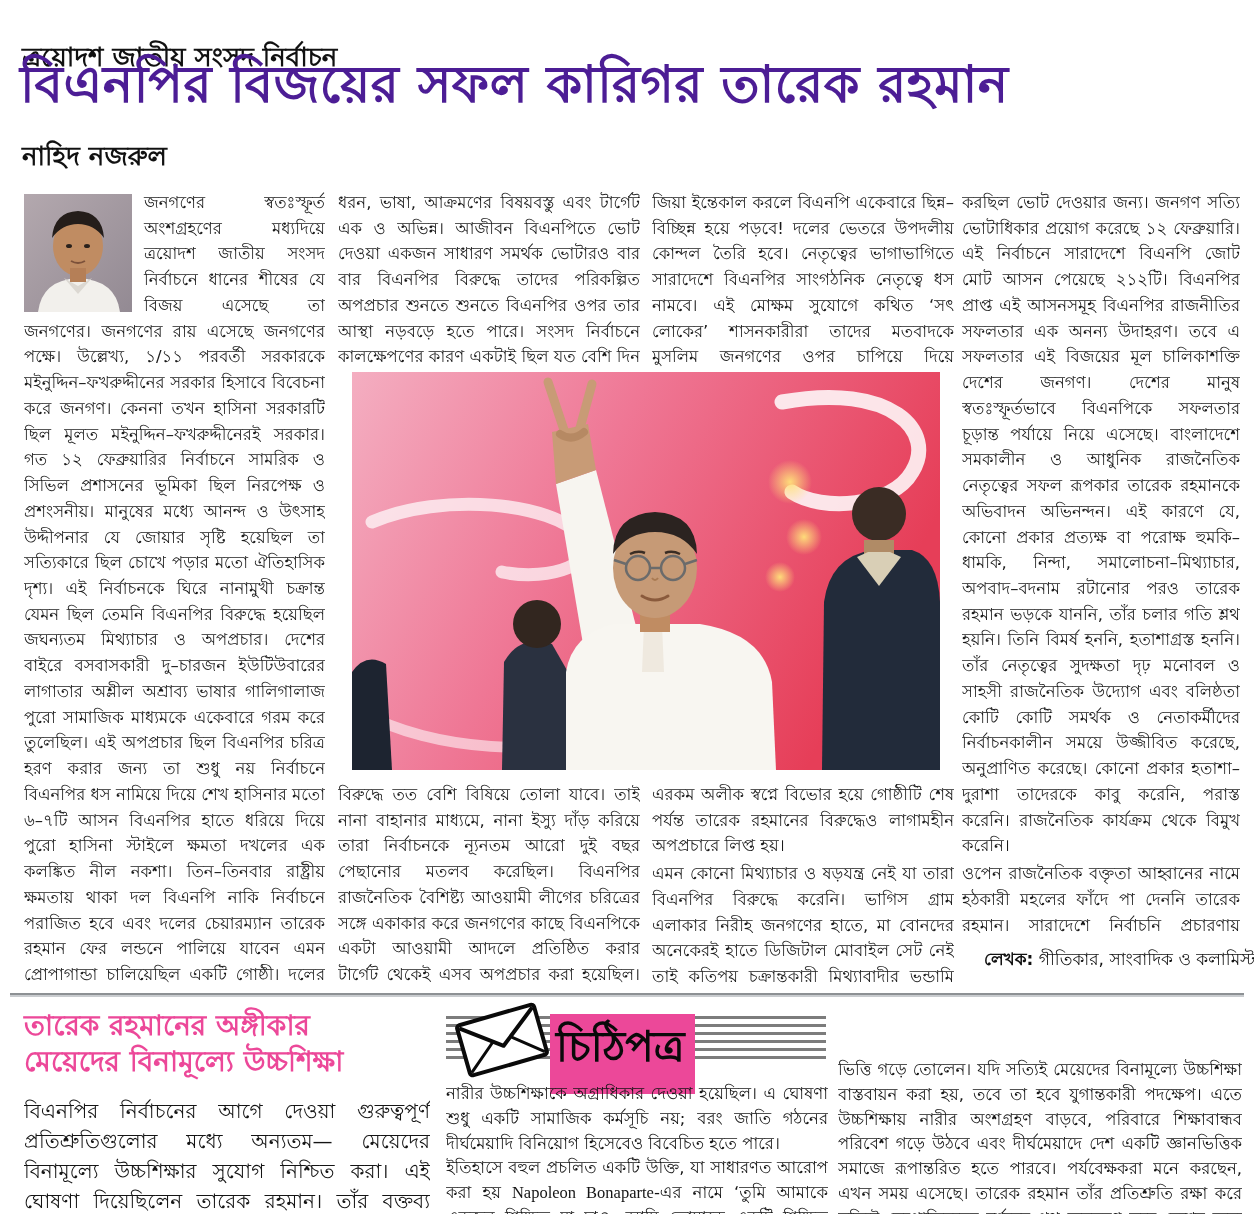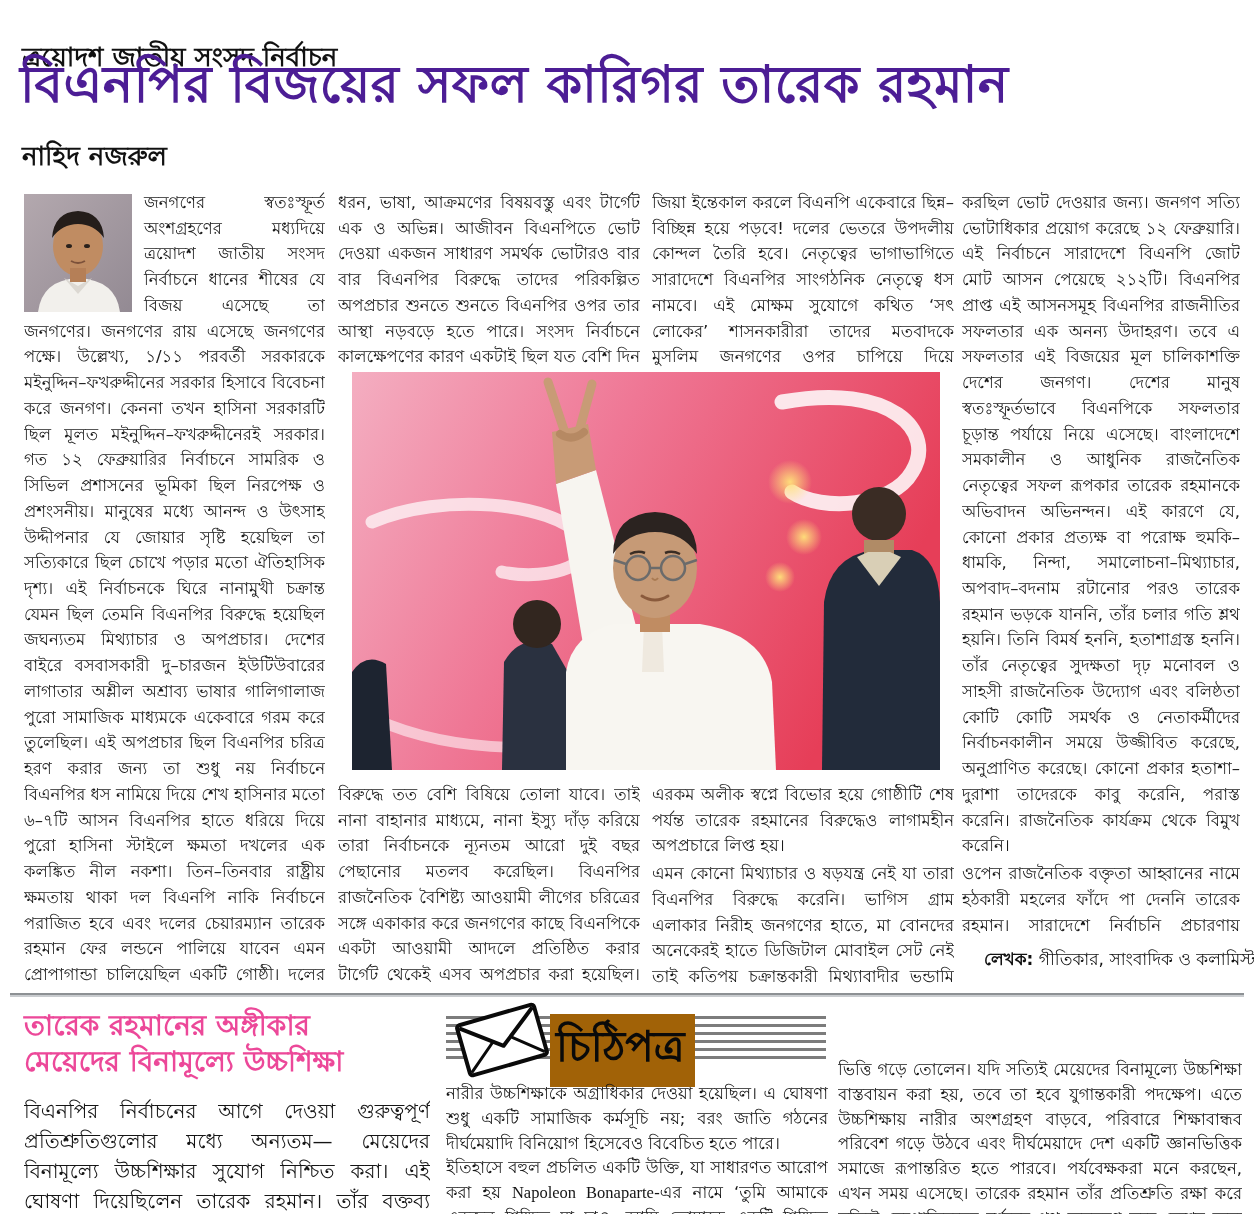--- a/index.html
+++ b/index.html
@@ -33,21 +33,21 @@
   .mainPhoto svg{display:block;width:100%;height:100%;}
   
   .rule{left:10px;top:993px;width:1234px;height:4px;background:linear-gradient(180deg,#8d9194 0 2px,#c9cccf 2px 4px);}
   
   .letHead{left:24px;top:1008px;width:410px;font-size:28px;font-weight:bold;line-height:1.3;color:#ec4899;}
   .letLeftBody{left:24px;top:1096px;width:406px;height:118px;font-size:20px;line-height:1.5;text-align:justify;overflow:hidden;}
   .letLogo{left:446px;top:1006px;width:380px;height:66px;}
   .stripes{position:absolute;left:0;top:10px;width:100%;height:48px;
     background:repeating-linear-gradient(180deg,#7c7c7c 0 3px,#ffffff 3px 8px);}
   .envelope{position:absolute;left:4px;top:-6px;width:104px;height:80px;}
-  .letLogoTitle{position:absolute;left:104px;top:8px;font-size:42px;font-weight:bold;color:#0a0a0a;background:#a16207;padding:0 10px 2px 6px;}
+  .letLogoTitle{position:absolute;left:104px;top:8px;font-size:42px;font-weight:bold;color:#0a0a0a;background:#ec4899;padding:0 10px 9px 6px;}
   .letMidBody{left:446px;top:1082px;width:382px;height:132px;font-size:16.5px;line-height:1.5;text-align:justify;overflow:hidden;}
   .letMidBody .latin{font-family:"Liberation Serif","DejaVu Serif",serif;}
   .letRight{left:838px;top:1058px;width:404px;height:214px;font-size:16.5px;line-height:1.5;overflow:hidden;}
   .letRight .body{text-align:justify;}
   .sigName{text-align:right;margin-top:4px;}
   p{margin:0;}
 </style>
 </head>
 <body>
 

